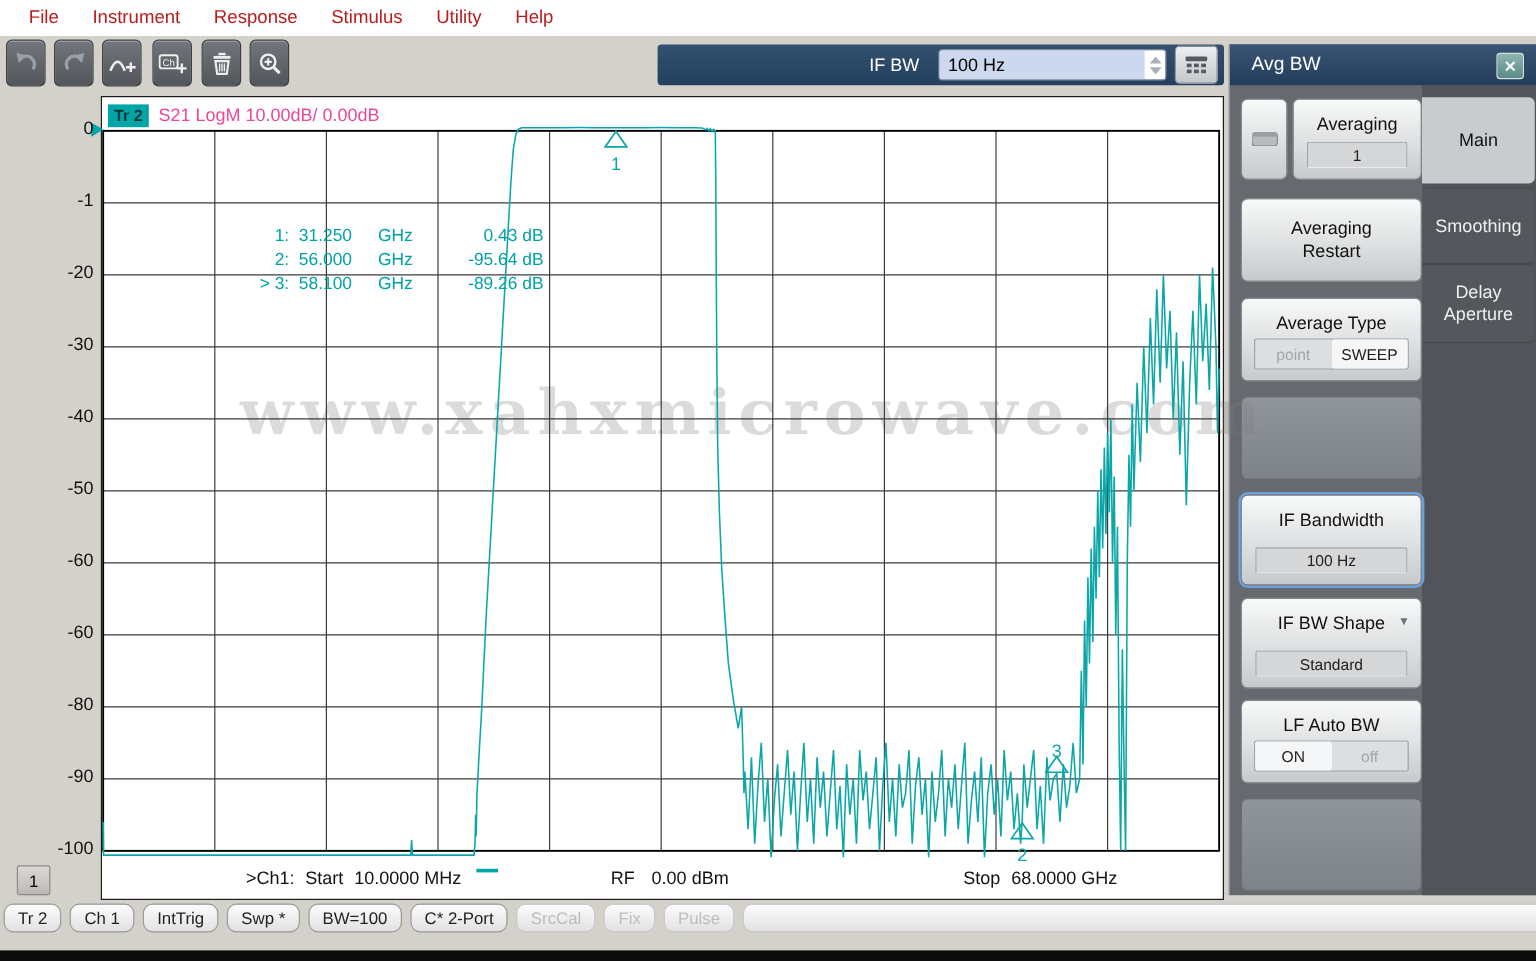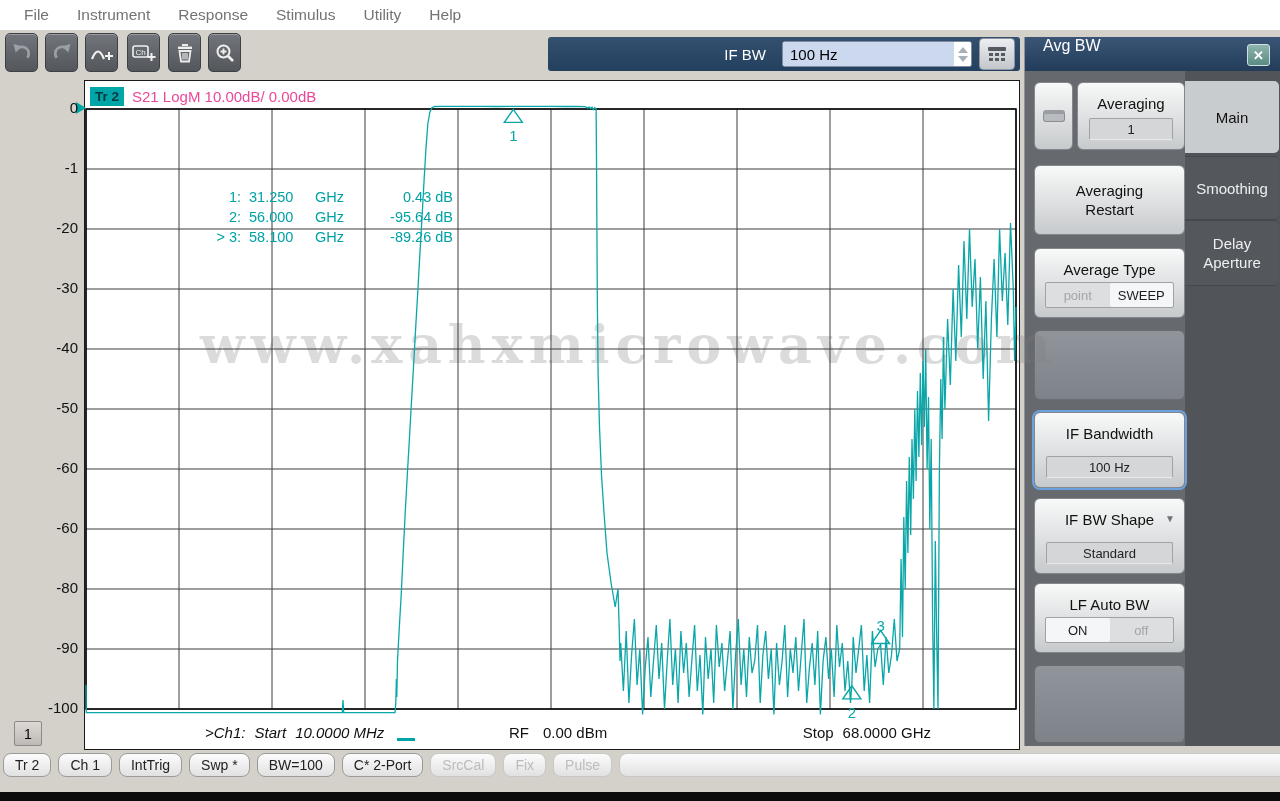--- a/index.html
+++ b/index.html
@@ -2,21 +2,21 @@
 <html><head>
 <meta charset="utf-8">
 <style>
   html,body{margin:0;padding:0;}
   body{width:1280px;height:801px;position:relative;overflow:hidden;
        background:#d4d1cb;font-family:"Liberation Sans",sans-serif;color:#111;}
 
   
   .menubar{position:absolute;left:0;top:0;width:1280px;height:30px;background:#ffffff;
            display:flex;align-items:center;padding-left:10px;box-sizing:border-box;}
-  .menu-item{font-size:15.5px;color:#737373;padding:4px 14px;cursor:default;text-align:right;}
+  .menu-item{font-size:15.5px;color:#b91c1c;padding:4px 14px;cursor:default;text-align:right;}
 
   
   .tbtn{position:absolute;top:33px;width:31px;height:37px;border-radius:5px;
         background:linear-gradient(#72767c,#53565b);border:1px solid #3d4045;
         box-shadow:inset 0 1px 0 rgba(255,255,255,.28);
         display:flex;align-items:center;justify-content:center;}
   .ifbw-bar{position:absolute;left:548px;top:37px;width:472px;height:34px;border-radius:3px;
             background:linear-gradient(#33506f,#24405f);display:flex;align-items:center;
             justify-content:flex-end;box-sizing:border-box;padding-right:5px;}
   .ifbw-label{color:#fff;font-size:15px;margin-right:16px;}
@@ -30,21 +30,21 @@
            border-bottom:6px solid #aab0b8;}
   .spin-down{width:0;height:0;border-left:5px solid transparent;border-right:5px solid transparent;
              border-top:6px solid #aab0b8;}
   .keypad-btn{width:34px;height:30px;margin-left:7px;border-radius:4px;border:1px solid #8f96a0;
               background:linear-gradient(#eceef0,#c3c7cb);display:flex;align-items:center;justify-content:center;}
 
   
   .panel{position:absolute;left:1024px;top:37px;width:256px;height:709px;background:#66696e;
          border-left:1px solid #90949a;box-sizing:border-box;}
   .panel-header{position:absolute;left:0;top:0;width:100%;height:34px;
-                background:linear-gradient(#3b5576,#223c5a);display:flex;align-items:flex-start;}
+                background:linear-gradient(#3b5576,#223c5a);display:flex;align-items:center;}
   .panel-title{color:#fff;font-size:16px;margin-left:18px;}
   .close-btn{position:absolute;right:10px;top:7px;width:21px;height:20px;border-radius:3px;
              background:linear-gradient(#8fb4ae,#5a8b84);border:1px solid #cfe2df;
              color:#fff;font-size:13px;font-weight:bold;display:flex;align-items:center;justify-content:center;}
   .tabcol{position:absolute;left:160px;top:34px;width:96px;height:675px;background:#515459;}
   .ptab{position:absolute;left:0;width:94px;display:flex;align-items:center;justify-content:center;
         text-align:center;font-size:15px;border-radius:0 5px 5px 0;line-height:19px;}
   .ptab.active{background:#c9ccce;color:#111;}
   .ptab.inactive{background:#54575c;color:#edeff1;border-top:1px solid #45484c;border-bottom:1px solid #45484c;}
   .pbtn{position:absolute;left:9px;width:151px;box-sizing:border-box;border:1px solid #84878c;border-radius:6px;
@@ -76,21 +76,21 @@
   #plot-svg{position:absolute;left:0;top:0;overflow:visible;z-index:3;}
   .readout{position:absolute;left:112px;top:106px;z-index:4;}
   .readout-row{display:flex;height:20px;align-items:center;font-size:14.5px;color:#00a2a5;}
   .ro-num{width:44px;text-align:right;}
   .ro-freq{width:66px;margin-left:8px;}
   .ro-unit{width:42px;}
   .ro-val{width:96px;text-align:right;}
   #y-labels{position:absolute;left:24px;top:80px;width:54px;z-index:4;}
   .ylab{position:absolute;right:0;width:54px;text-align:right;font-size:15px;color:#111;}
   .chart-footer{position:absolute;left:0;top:641px;width:100%;height:24px;z-index:4;font-size:15px;color:#111;}
-  .cf-start{position:absolute;left:120px;top:2px;display:flex;align-items:flex-end;font-style:italic;}
+  .cf-start{position:absolute;left:120px;top:2px;display:flex;align-items:flex-start;}
   .cf-start span{margin-right:9px;}
   .trace-dash{display:inline-block;width:18px;height:3px;background:#00a5a8;margin-left:4px;}
   .cf-rf{position:absolute;left:424px;top:2px;display:flex;}
   .cf-rf span{margin-right:14px;}
   .cf-stop{position:absolute;right:88px;top:2px;display:flex;}
   .cf-stop span{margin-left:9px;}
   .watermark{position:absolute;left:200px;top:314px;z-index:2;font-family:"DejaVu Serif",serif;
              font-weight:700;font-size:52px;letter-spacing:6px;color:rgba(125,125,125,0.28);
              white-space:nowrap;pointer-events:none;}
   .chan-badge{position:absolute;left:14px;top:721px;width:26px;height:23px;border:1px solid #8a8a8a;

